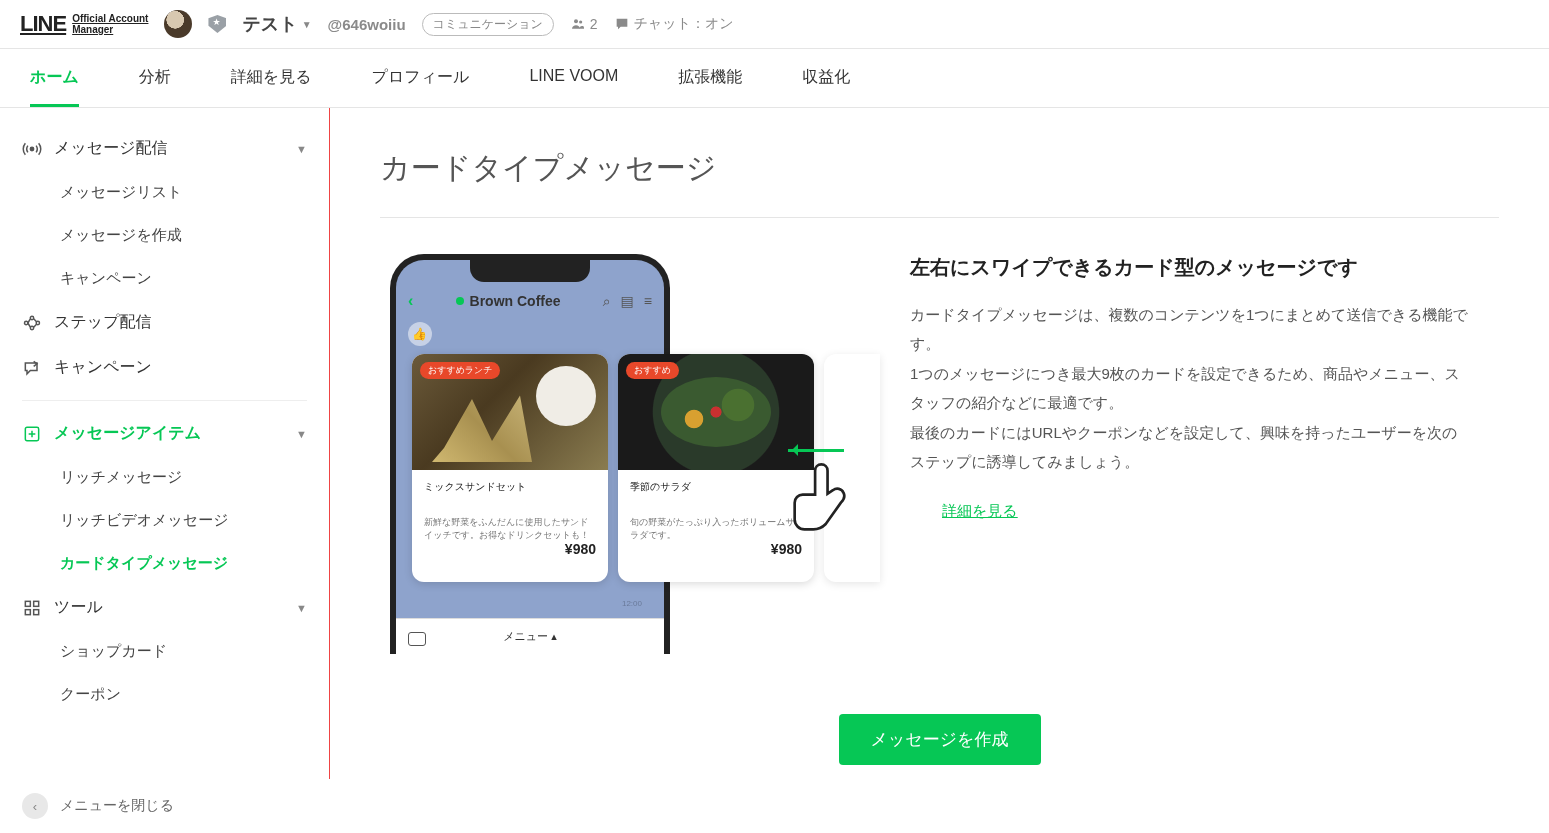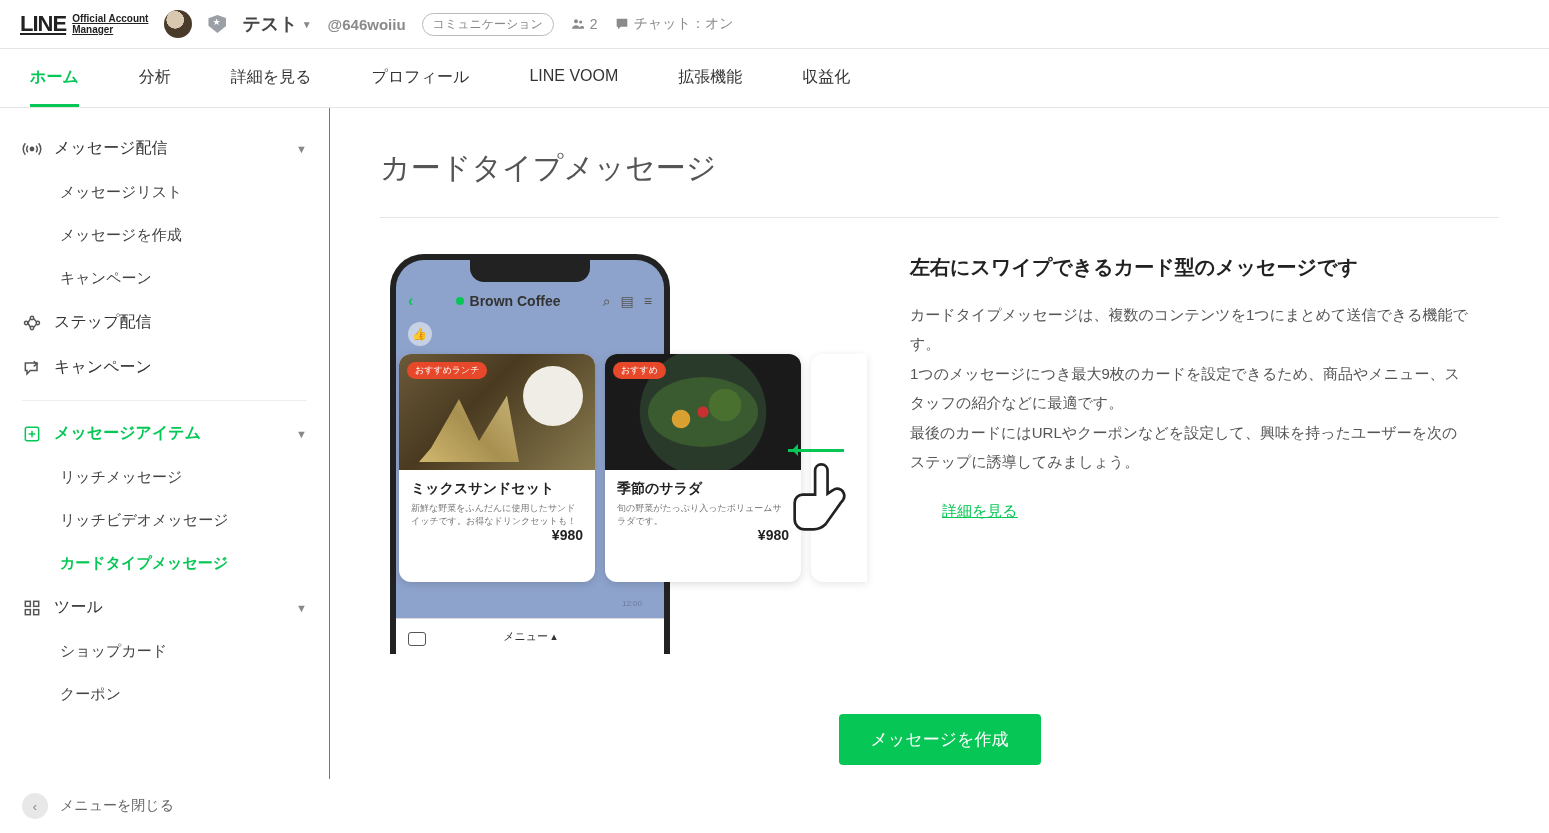--- a/index.html
+++ b/index.html
@@ -51,31 +51,31 @@
 
 .phone { width: 280px; height: 400px; border: 6px solid #222; border-bottom: none; border-radius: 34px 34px 0 0; background: #8ea3cc; position: relative; overflow: hidden; margin-left: 10px; }
 .notch { position: absolute; top: 0; left: 50%; transform: translateX(-50%); width: 120px; height: 22px; background: #222; border-radius: 0 0 14px 14px; }
 .ph-top { display: flex; align-items: center; justify-content: space-between; padding: 32px 12px 8px; }
 .ph-back { color: #06c755; font-size: 16px; font-weight: 700; }
 .ph-name { display: flex; align-items: center; gap: 6px; font-weight: 700; font-size: 14px; color: #333; }
 .ph-dot { width: 8px; height: 8px; background: #06c755; border-radius: 50%; }
 .ph-icons { display: flex; gap: 10px; color: #555; font-size: 14px; }
 .ph-bubble { width: 24px; height: 24px; background: rgba(255,255,255,0.5); border-radius: 50%; margin: 4px 12px; display: flex; align-items: center; justify-content: center; font-size: 12px; }
 
-.cards { position: absolute; top: 100px; left: 19px; display: flex; gap: 10px; }
+.cards { position: absolute; top: 100px; left: 32px; display: flex; gap: 10px; }
 .card { width: 196px; background: #fff; border-radius: 12px; overflow: hidden; box-shadow: 0 2px 8px rgba(0,0,0,.15); }
 .card-img { height: 116px; position: relative; }
 .c1 .card-img { background: linear-gradient(135deg, #6b5a3a, #4a3a20 40%, #8a7c50); }
 .c1 .card-img::before { content:""; position:absolute; right:12px; top:12px; width:60px; height:60px; border-radius:50%; background:#f0ede6; }
 .c1 .card-img::after { content:""; position:absolute; left:20px; bottom:8px; width:100px; height:70px; background: linear-gradient(45deg,#d0b870,#a89050,#c8b478); clip-path: polygon(12% 80%, 40% 10%, 60% 70%, 88% 5%, 100% 100%, 0 100%); }
 .c2 .card-img { background: radial-gradient(circle at 50% 50%, #2a3a2a 55%, #1a1a1a 56%); }
 .c2 .card-img::after { content:""; position:absolute; left:50%; top:50%; transform:translate(-50%,-50%); width:110px; height:70px; border-radius:50%; background: radial-gradient(circle,#c93030 8%,transparent 9%), radial-gradient(circle at 30% 60%,#d8a030 10%,transparent 11%), radial-gradient(circle at 70% 40%,#4a7030 18%,transparent 19%), #3a5a30; }
 .card-tag { position: absolute; top: 8px; left: 8px; background: #e8482a; color: #fff; font-size: 9px; padding: 2px 8px; border-radius: 9px; }
 .card-body { padding: 10px 12px 12px; }
-.card-ttl { font-size: 14px; font-weight: 700; margin-bottom: 4px; }
+.card-ttl { font-size: 10px; font-weight: 400; margin-bottom: 22px; }
 .card-desc { font-size: 9px; color: #777; line-height: 1.4; min-height: 24px; }
 .card-price { text-align: right; font-size: 14px; font-weight: 600; }
 .card3 { width: 56px; height: 228px; background: #fff; border-radius: 12px 0 0 12px; box-shadow: 0 2px 8px rgba(0,0,0,.1); }
 
 .ph-time { position: absolute; bottom: 46px; right: 22px; font-size: 8px; color: #6a7a9a; }
 .ph-bottom { position: absolute; bottom: 0; left: 0; right: 0; height: 36px; background: #fff; display: flex; align-items: center; justify-content: center; font-size: 11px; color: #333; border-top: 1px solid #ddd; }
 .ph-kbd { position: absolute; bottom: 8px; left: 12px; width: 18px; height: 14px; border: 1.5px solid #555; border-radius: 3px; }
 
 .swipe-hand { position: absolute; top: 195px; left: 408px; }
 .arrow-g { width: 56px; height: 3px; background: #06c755; position: relative; margin-bottom: 8px; }

